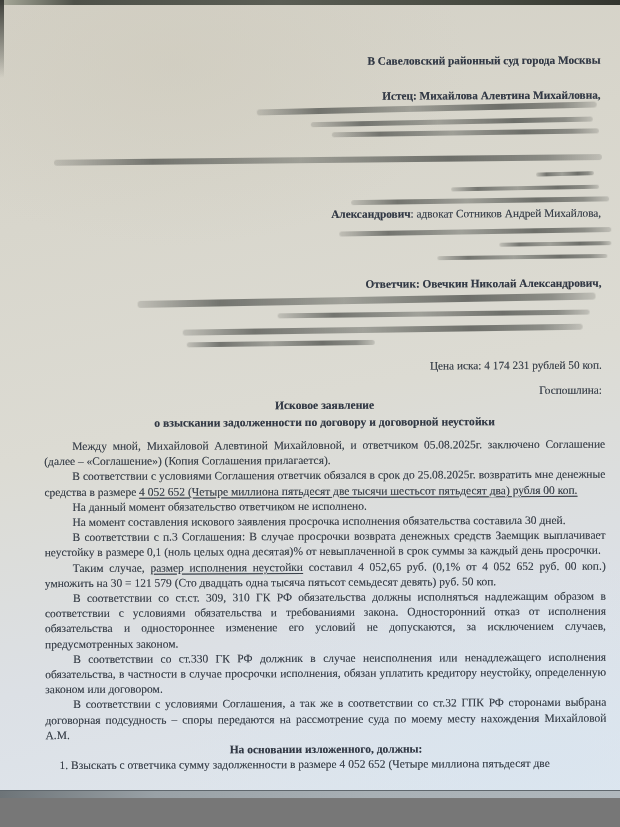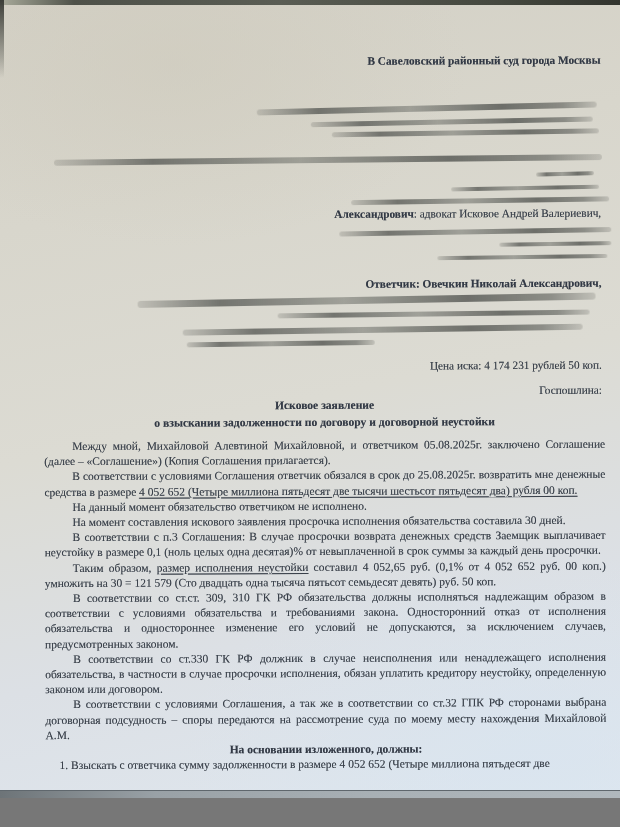--- a/index.html
+++ b/index.html
@@ -48,21 +48,22 @@
   .redaction{position:absolute;border-radius:3px;filter:blur(.7px);
     background:linear-gradient(to right,rgba(118,118,112,.25),rgba(86,88,84,.78) 18%,rgba(112,114,108,.55) 45%,rgba(82,84,80,.8) 72%,rgba(98,100,95,.65) 90%,rgba(132,132,126,.3));}
 </style>
 </head>
 <body>
 
 <div id="photo">
   <div class="paper-tilt">
 
     <div class="hline b court">В Савеловский районный суд города Москвы</div>
-    <div class="hline representative"><span class="b">Александрович</span><span>: адвокат Исковое Андрей Валериевич,</span></div>
+    <div class="hline b plaintiff">Истец: Михайлова Алевтина Михайловна,</div>
+    <div class="hline representative"><span class="b">Александрович</span><span>: адвокат Сотников Андрей Михайлова,</span></div>
     <div class="hline b defendant">Ответчик: Овечкин Николай Александрович,</div>
     <div class="hline price">Цена иска: 4 174 231 рублей 50 коп.</div>
     <div class="hline fee">Госпошлина:</div>
 
     <div>
         <div class="redaction" style="left: 258px; top: 106px; width: 340px; height: 6px; transform: rotate(-1.1deg);"></div>
         <div class="redaction" style="left: 312px; top: 120px; width: 282px; height: 5px; transform: rotate(-0.9deg);"></div>
         <div class="redaction" style="left: 333px; top: 131px; width: 267px; height: 5px; transform: rotate(-0.6deg);"></div>
         <div class="redaction" style="left: 55px; top: 157px; width: 548px; height: 6px; transform: rotate(-0.35deg);"></div>
         <div class="redaction" style="left: 537px; top: 173px; width: 58px; height: 4px; transform: rotate(-1.2deg);"></div>
@@ -81,21 +82,21 @@
       <div class="doc-title">
         <div>Исковое заявление</div>
         <div>о взыскании задолженности по договору и договорной неустойки</div>
       </div>
 
     <p class="para"><span>Между мной, Михайловой Алевтиной Михайловной, и ответчиком 05.08.2025г. заключено Соглашение (далее – «Соглашение») (Копия Соглашения прилагается).</span></p>
         <p class="para"><span>В соответствии с условиями Соглашения ответчик обязался в срок до 25.08.2025г. возвратить мне денежные средства в размере </span><span class="u">4 052 652 (Четыре миллиона пятьдесят две тысячи шестьсот пятьдесят два) рубля 00 коп.</span></p>
         <p class="para"><span>На данный момент обязательство ответчиком не исполнено.</span></p>
         <p class="para"><span>На момент составления искового заявления просрочка исполнения обязательства составила 30 дней.</span></p>
         <p class="para"><span>В соответствии с п.3 Соглашения: В случае просрочки возврата денежных средств Заемщик выплачивает неустойку в размере 0,1 (ноль целых одна десятая)% от невыплаченной в срок суммы за каждый день просрочки.</span></p>
-        <p class="para"><span>Таким образом, </span><span class="u">размер исполнения неустойки</span><span> составил 4 052,65 руб. (0,1% от 4 052 652 руб. 00 коп.) умножить на 30 = 121 579 (Сто двадцать одна тысяча пятьсот семьдесят девять) руб. 50 коп.</span></p>
+        <p class="para"><span>Таким случае, </span><span class="u">размер исполнения неустойки</span><span> составил 4 052,65 руб. (0,1% от 4 052 652 руб. 00 коп.) умножить на 30 = 121 579 (Сто двадцать одна тысяча пятьсот семьдесят девять) руб. 50 коп.</span></p>
         <p class="para"><span>В соответствии со ст.ст. 309, 310 ГК РФ обязательства должны исполняться надлежащим образом в соответствии с условиями обязательства и требованиями закона. Односторонний отказ от исполнения обязательства и одностороннее изменение его условий не допускаются, за исключением случаев, предусмотренных законом.</span></p>
         <p class="para"><span>В соответствии со ст.330 ГК РФ должник в случае неисполнения или ненадлежащего исполнения обязательства, в частности в случае просрочки исполнения, обязан уплатить кредитору неустойку, определенную законом или договором.</span></p>
         <p class="para"><span>В соответствии с условиями Соглашения, а так же в соответствии со ст.32 ГПК РФ сторонами выбрана договорная подсудность – споры передаются на рассмотрение суда по моему месту нахождения Михайловой А.М.</span></p>
         <p class="para center-bold"><span>На основании изложенного, должны:</span></p>
         <p class="para small-indent"><span>1. Взыскать с ответчика сумму задолженности в размере 4 052 652 (Четыре миллиона пятьдесят две</span></p>
       </div>
   </div>
 
   <div class="top-band"></div>
   <div class="left-band"></div>

